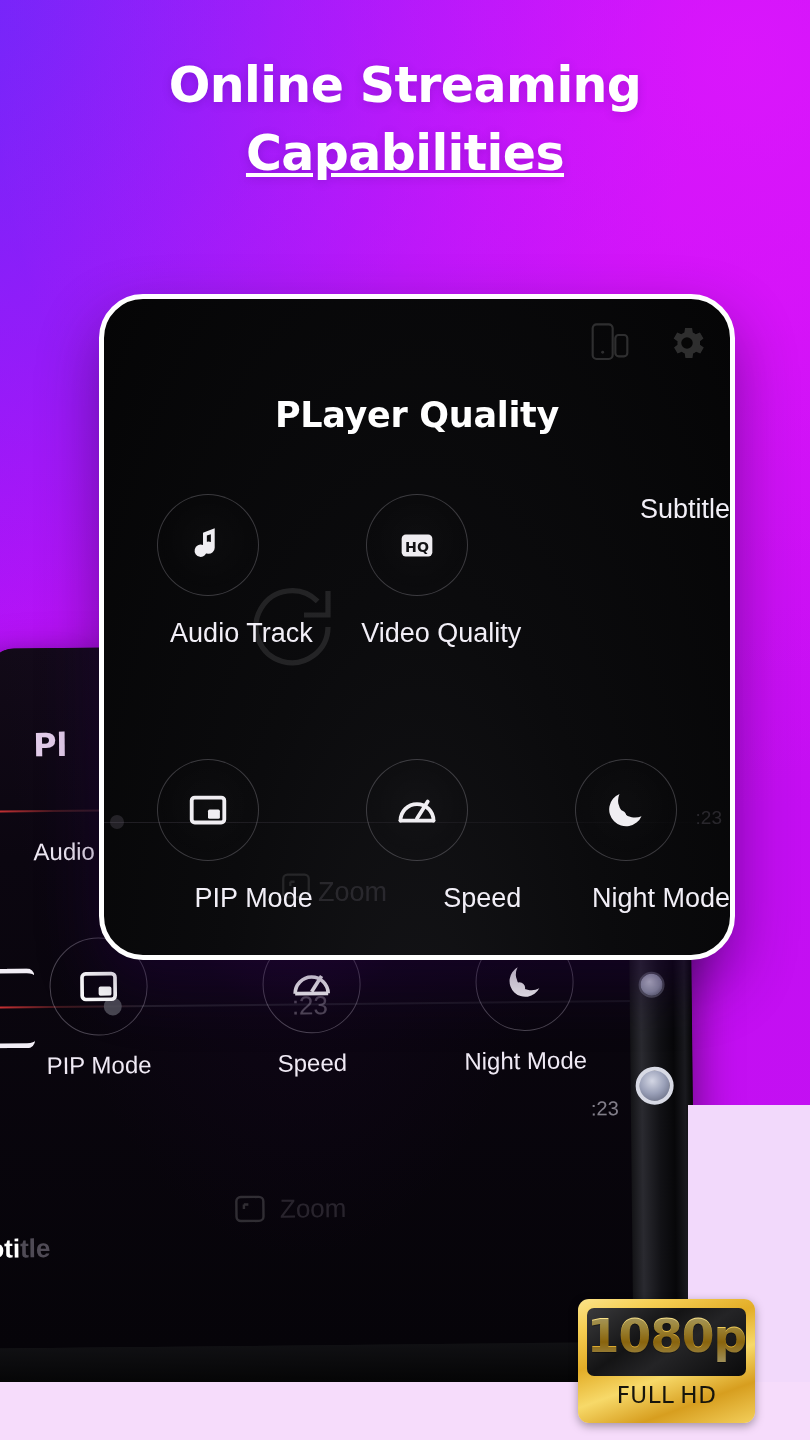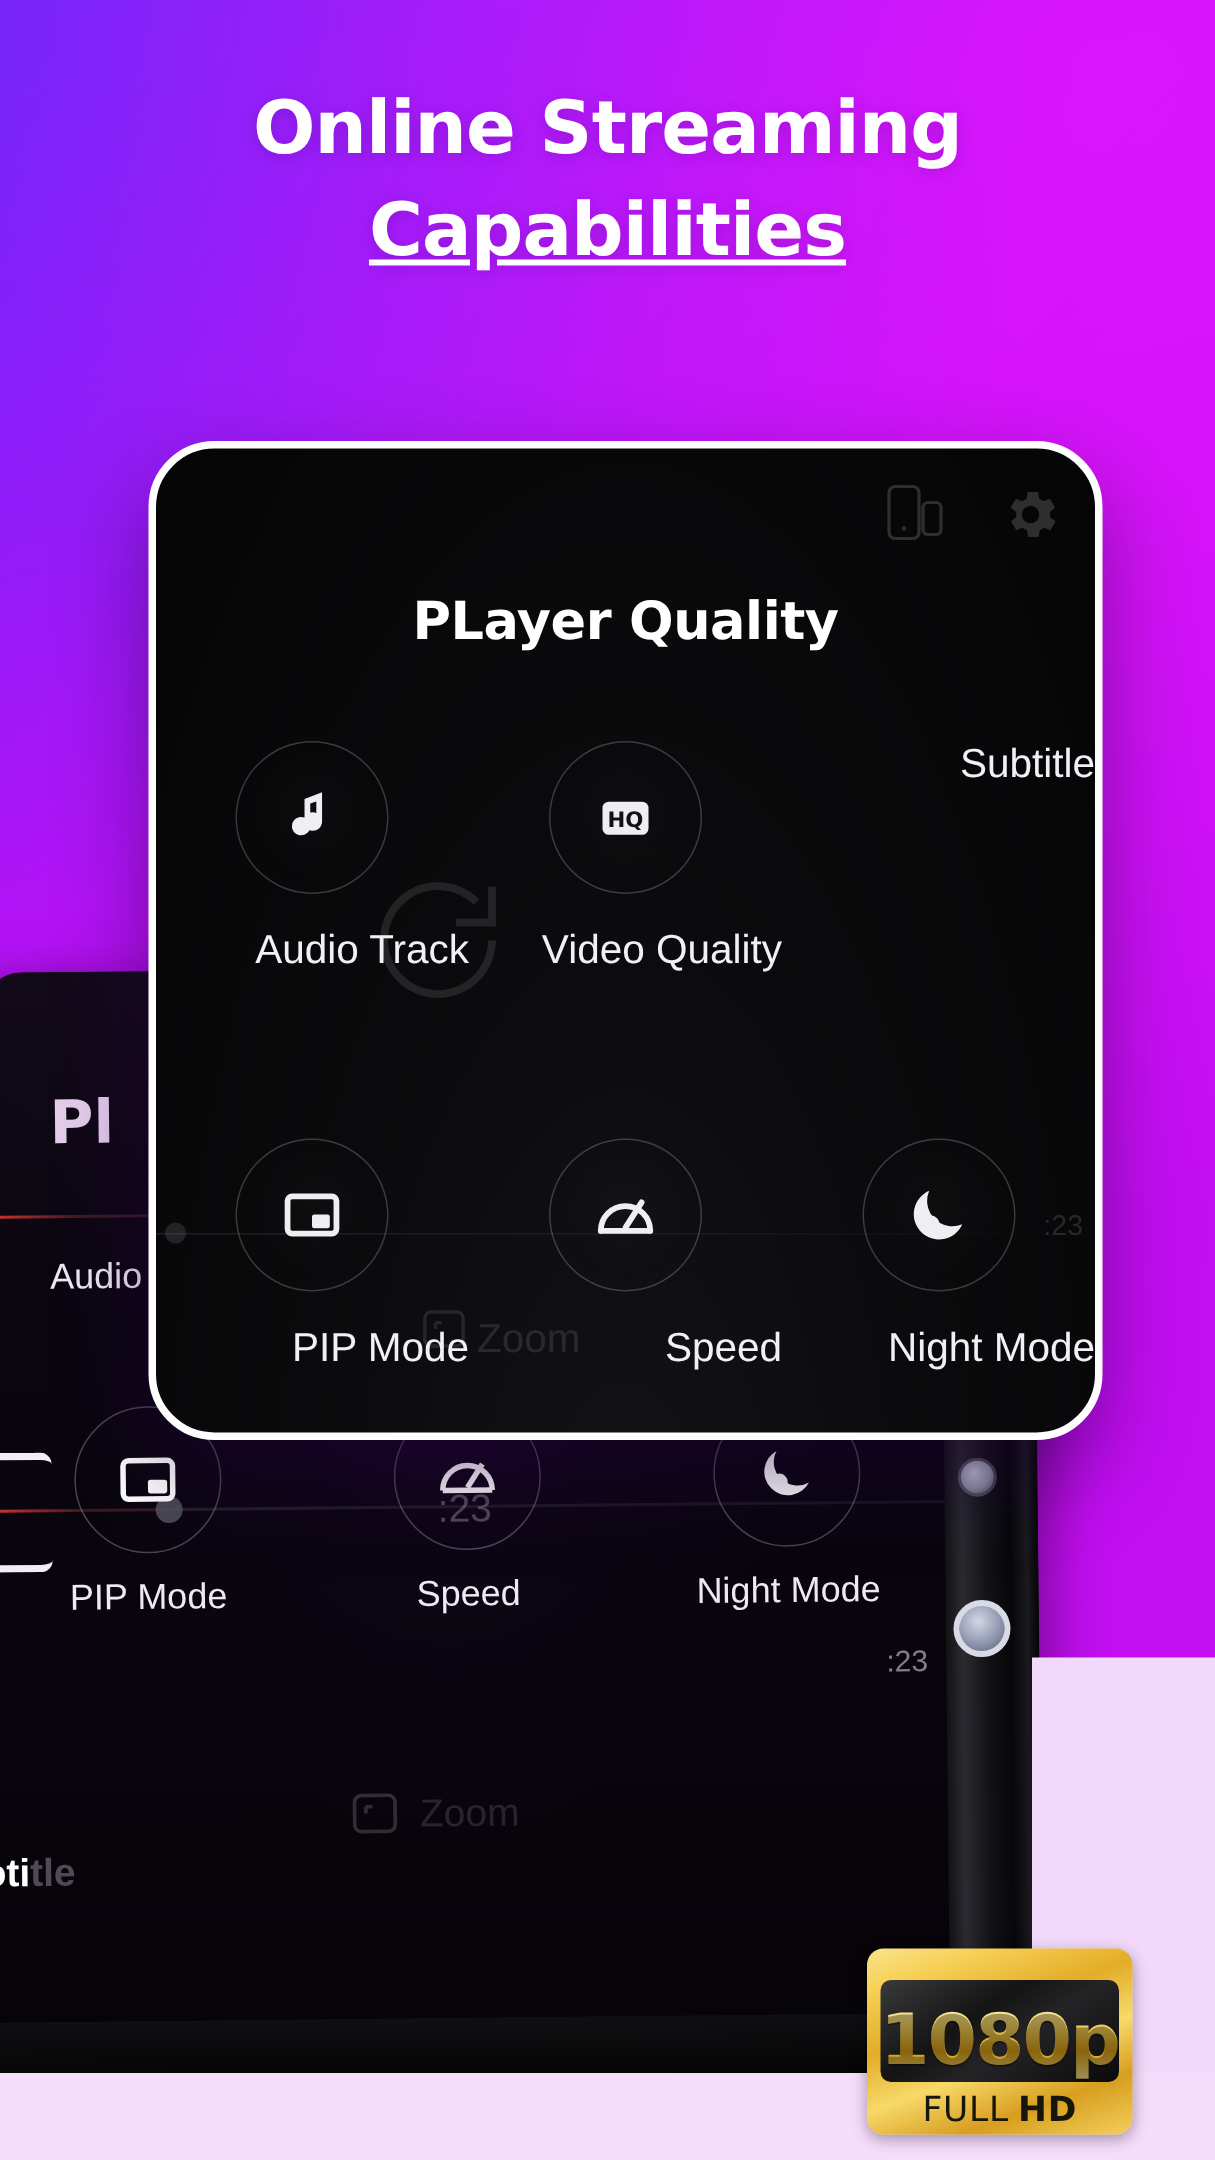--- a/index.html
+++ b/index.html
@@ -131,21 +131,21 @@
       radial-gradient(ellipse at 48% 0%, rgba(120,20,170,0.40) 0%, rgba(30,5,48,0.18) 38%, rgba(0,0,0,0) 62%),
       linear-gradient(180deg, #120a18 0%, #0b0610 30%, #060409 100%);
     overflow: hidden;
   }
 
   .bg-title {
     position: absolute;
     top: 78px;
     left: 44px;
     color: #f0d8f7;
-    font-size: 40px;
+    font-size: 32px;
     font-weight: 700;
     font-family: "DejaVu Sans", sans-serif;
     opacity: .95;
     white-space: nowrap;
   }
 
   
   .bg-seek {
     position: absolute;
     left: 0;
@@ -421,23 +421,22 @@
     box-shadow: 0 3px 10px rgba(0,0,0,0.35);
     box-sizing: border-box;
     padding: 9px;
   }
   .badge-inner {
     width: 100%;
     height: 68px;
     border-radius: 7px;
     background: linear-gradient(145deg, #3a3a3c 0%, #141415 38%, #242426 58%, #0a0a0b 100%);
     display: flex;
-    align-items: flex-end;
+    align-items: flex-start;
     justify-content: center;
-    margin-top: 12px;
   }
   .badge-res {
     font-size: 47px;
     font-weight: 700;
     font-family: "DejaVu Sans", sans-serif;
     letter-spacing: -1px;
     background: linear-gradient(180deg, #fff6c9 0%, #f5d564 30%, #d39a14 62%, #f7e08d 100%);
     -webkit-background-clip: text;
     background-clip: text;
     color: transparent;
@@ -445,21 +444,21 @@
   }
   .badge-sub {
     text-align: center;
     margin-top: 6px;
     font-size: 23px;
     color: #17150c;
     font-family: "DejaVu Sans", sans-serif;
     letter-spacing: .5px;
   }
   .badge-sub .full { font-weight: 400; }
-  .badge-sub .hd { font-weight: 700; margin-left: 6px; }
+  .badge-sub .hd { font-weight: 400; margin-left: 6px; }
 </style>
 </head>
 <body>
 
 <div class="screen">
 
   <div class="bg-gradient"></div>
 
   <div class="headline">
     <span>Online Streaming</span>

